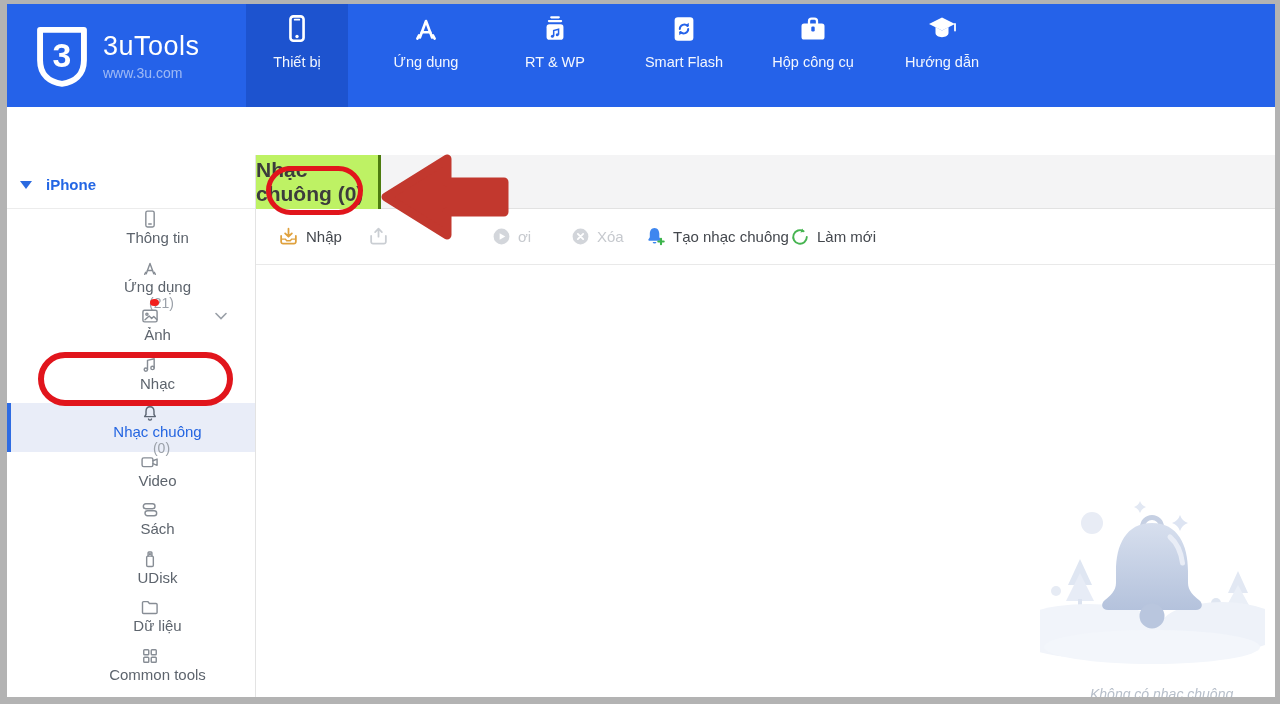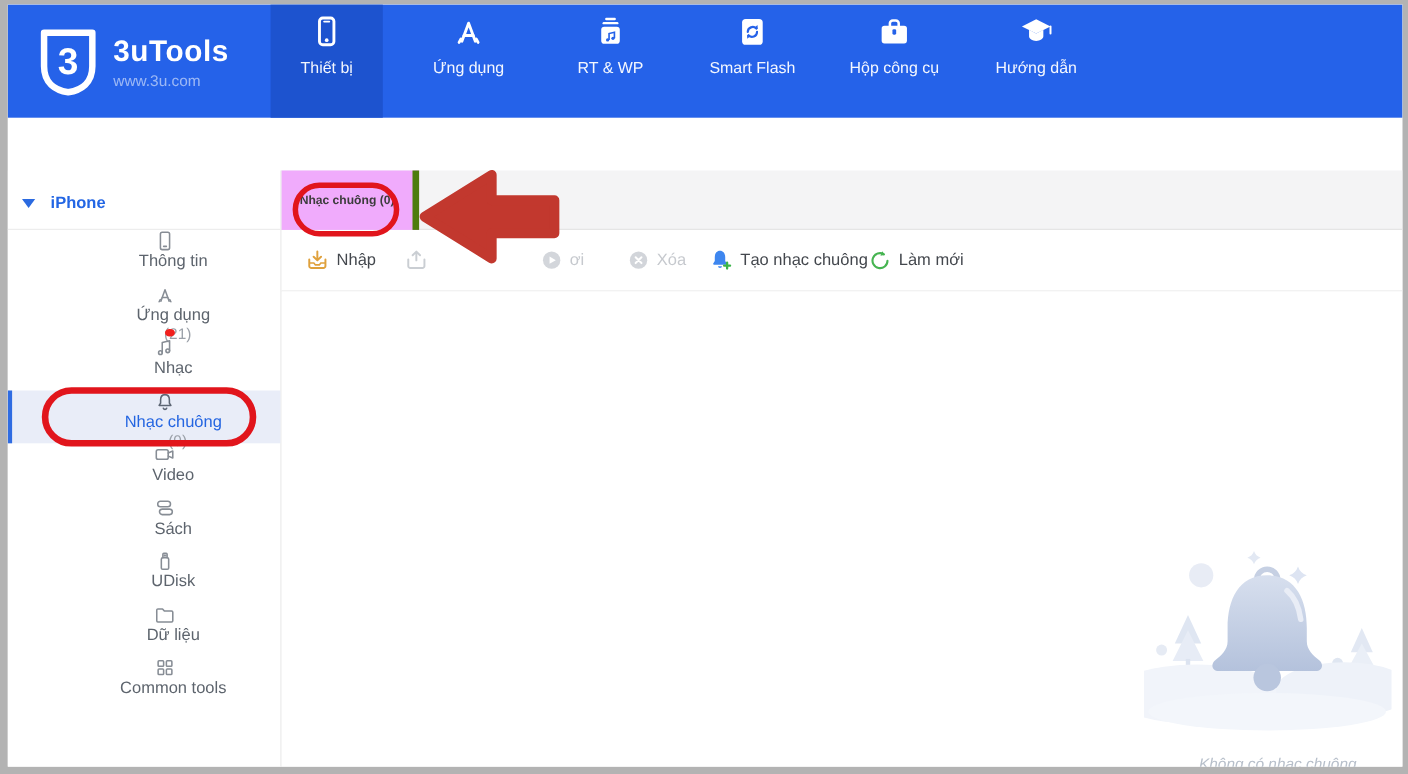--- a/index.html
+++ b/index.html
@@ -5,21 +5,21 @@
   * { margin:0; padding:0; box-sizing:border-box; }
   body { font-family:"Liberation Sans","DejaVu Sans",sans-serif; background:#888; }
   .frame { position:relative; width:1280px; height:704px; background:#b3b3b3; overflow:hidden; }
   .window { position:absolute; left:7px; top:4px; width:1268px; height:693px; background:#fff; display:flex; flex-direction:column; overflow:hidden; }
 
   
   .header { height:103px; background:#2562e9; display:flex; flex-shrink:0; }
   .logo { width:239px; display:flex; align-items:center; padding-left:28px; }
   .logo-shield { width:54px; height:64px; flex-shrink:0; }
   .logo-text { margin-left:14px; }
-  .logo-name { color:#fff; font-size:27px; font-weight:bold; letter-spacing:.5px; }
+  .logo-name { color:#fff; font-size:27px; font-weight:normal; letter-spacing:.5px; }
   .logo-site { color:rgba(255,255,255,.55); font-size:14px; margin-top:3px; }
   .nav { display:flex; }
   .nav-item { width:102px; margin-right:27px; display:flex; flex-direction:column; align-items:center; padding-top:7px; cursor:pointer; }
   .nav-item.active { background:#1d53cf; }
   .nav-icon { height:36px; display:flex; align-items:center; justify-content:center; }
   .nav-label { margin-top:7px; color:rgba(255,255,255,.95); font-size:14.5px; }
 
   
   .body-row { flex:1; display:flex; min-height:0;margin-top:48px; }
   .sidebar { width:249px; background:#fff; border-right:1px solid #e3e3e3; flex-shrink:0; }
@@ -31,21 +31,21 @@
   .s-item.selected { background:#e9edf8; color:#2465e1; }
   .s-item.selected::before { content:""; position:absolute; left:0; top:0; bottom:0; width:4px; background:#2f6ce2; }
   .s-item.selected .s-icon { color:#5c6573; }
   .s-count { color:#9ba1a9; font-size:14px; margin-left:8px; }
   .badge-dot { width:9px; height:9px; border-radius:50%; background:#f2201d; margin-left:-6px; margin-top:-12px; }
   .s-chevron { position:absolute; right:28px; color:#9aa0a8; }
 
   
   .main { flex:1; display:flex; flex-direction:column; min-width:0; }
   .tabstrip { height:54px; background:#f4f4f5; border-bottom:1px solid #e2e2e2; display:flex; flex-shrink:0; }
-  .tab { width:125px; height:54px; background:#f0abfc; border-right:6px solid #4d7c0f; display:flex; align-items:center; justify-content:center; font-size:11px; font-weight:bold; color:#3c3c3c; position:relative; z-index:2; cursor:pointer; }
+  .tab { width:125px; height:54px; background:#bef264; border-right:3px solid #4d7c0f; display:flex; align-items:center; justify-content:center; font-size:21px; font-weight:bold; color:#3c3c3c; position:relative; z-index:2; cursor:pointer; }
   .toolbar { height:56px; background:#fff; border-bottom:1px solid #e9e9e9; position:relative; flex-shrink:0; }
   .t-btn { position:absolute; top:0; height:100%; display:flex; align-items:center; gap:7px; font-size:15px; color:#43474d; cursor:pointer; white-space:nowrap; }
   .t-btn.disabled { color:#c6c9ce; cursor:default; }
   .content { flex:1; position:relative; background:#fff; }
   .empty-illus { position:absolute; right:10px; bottom:30px; }
   .empty-caption { position:absolute; left:834px; bottom:-5px; white-space:nowrap; color:#b7bfca; font-size:14px;font-style:italic; }
 
   
   .annot { position:absolute; border:6px solid #e1151c; border-radius:30px; z-index:50; pointer-events:none; }
   .annot.ellipse-sidebar { left:38px; top:352px; width:195px; height:54px; }
@@ -160,20 +160,31 @@
               <path d="M7.5 19 L12 6.5 L16.5 19"></path>
               <path d="M9 15 H15"></path>
               <path d="M6.8 17.2 L5.6 19.6"></path>
               <path d="M17.2 17.2 L18.4 19.6"></path>
             </svg>
           <span>Ứng dụng</span>
           <span class="s-count">(21)</span>
           <span class="badge-dot"></span>
         </div>
 
+        <div class="s-item">
+          <svg class="s-icon" viewBox="0 0 24 24" fill="none" stroke="currentColor" stroke-width="1.7" stroke-linecap="round" stroke-linejoin="round">
+              <rect x="3.5" y="5" width="17" height="14" rx="2"></rect>
+              <circle cx="8.3" cy="9.8" r="1.3"></circle>
+              <path d="M6 16.5 L11 12 L14 15 L16.5 12.5 L20.2 16.2"></path>
+            </svg>
+          <span>Ảnh</span>
+          <span class="s-chevron"><svg width="12" height="8" viewBox="0 0 12 8" fill="none" stroke="currentColor" stroke-width="1.6" stroke-linecap="round">
+                <path d="M1 1.5 L6 6.5 L11 1.5"></path>
+              </svg></span>
+        </div>
 
         <div class="s-item">
           <svg class="s-icon" viewBox="0 0 24 24" fill="none" stroke="currentColor" stroke-width="1.7" stroke-linecap="round" stroke-linejoin="round">
               <path d="M9 17.5 V6.5 L17 4.5 V15.5"></path>
               <circle cx="7" cy="17.5" r="2"></circle>
               <circle cx="15" cy="15.5" r="2"></circle>
             </svg>
           <span>Nhạc</span>
         </div>
 

